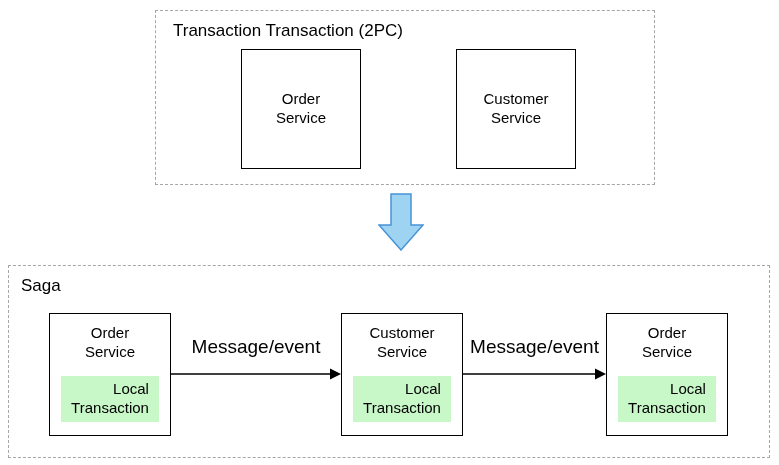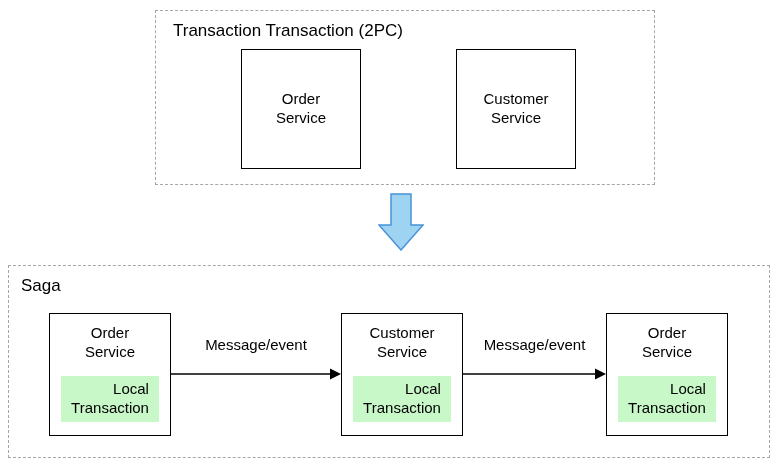--- a/index.html
+++ b/index.html
@@ -96,21 +96,21 @@
   .h-arrow { position: absolute; top: 101px; }
   .h-arrow-1 { left: 162px; }
   .h-arrow-2 { left: 454px; }
   .h-arrow line { stroke: #000; stroke-width: 1.5; }
   .h-arrow polygon { fill: #000; }
 
   .arrow-label {
     position: absolute;
     top: 70px;
     text-align: center;
-    font-size: 15px;
+    font-size: 19px;
     white-space: nowrap;
   }
   .arrow-label-1 { left: 162px; width: 170px; }
   .arrow-label-2 { left: 454px; width: 143px; }
 </style>
 </head>
 <body>
 
 <div class="canvas">
 

